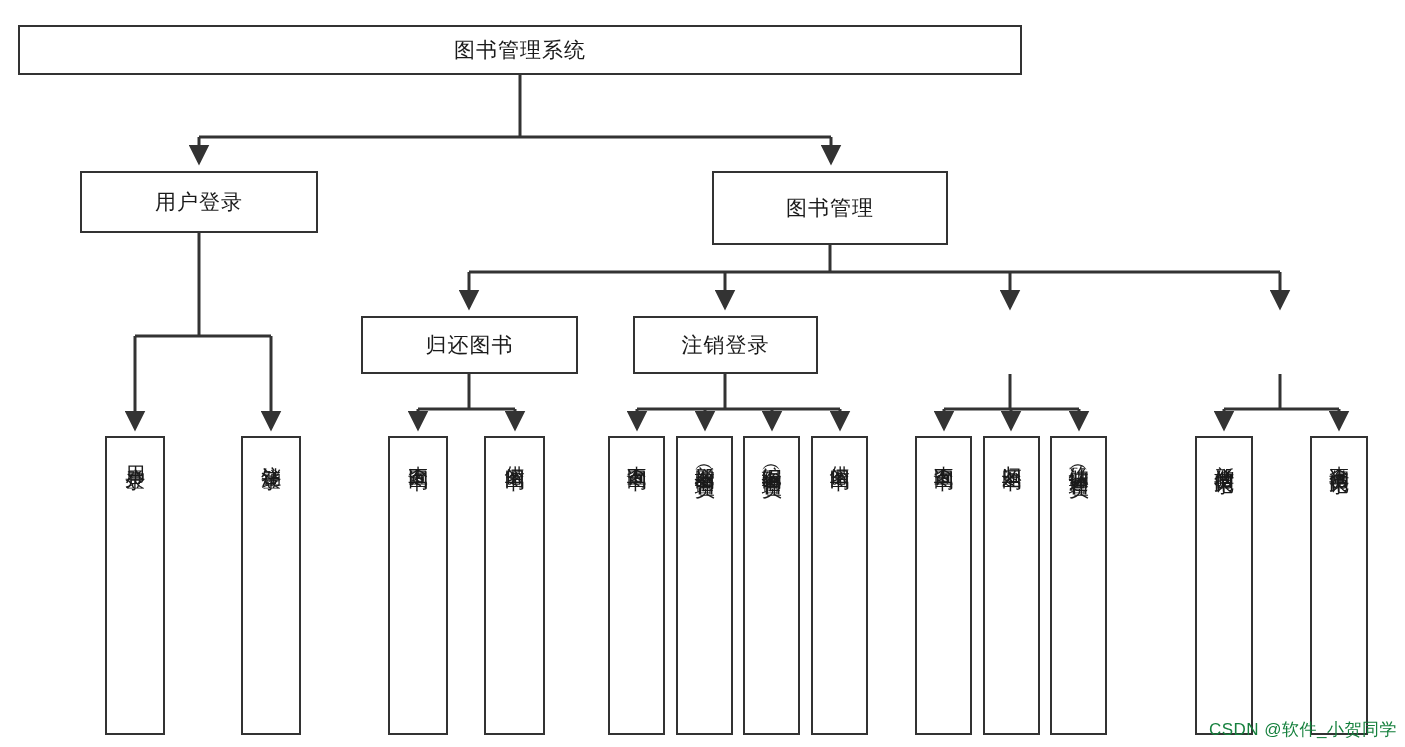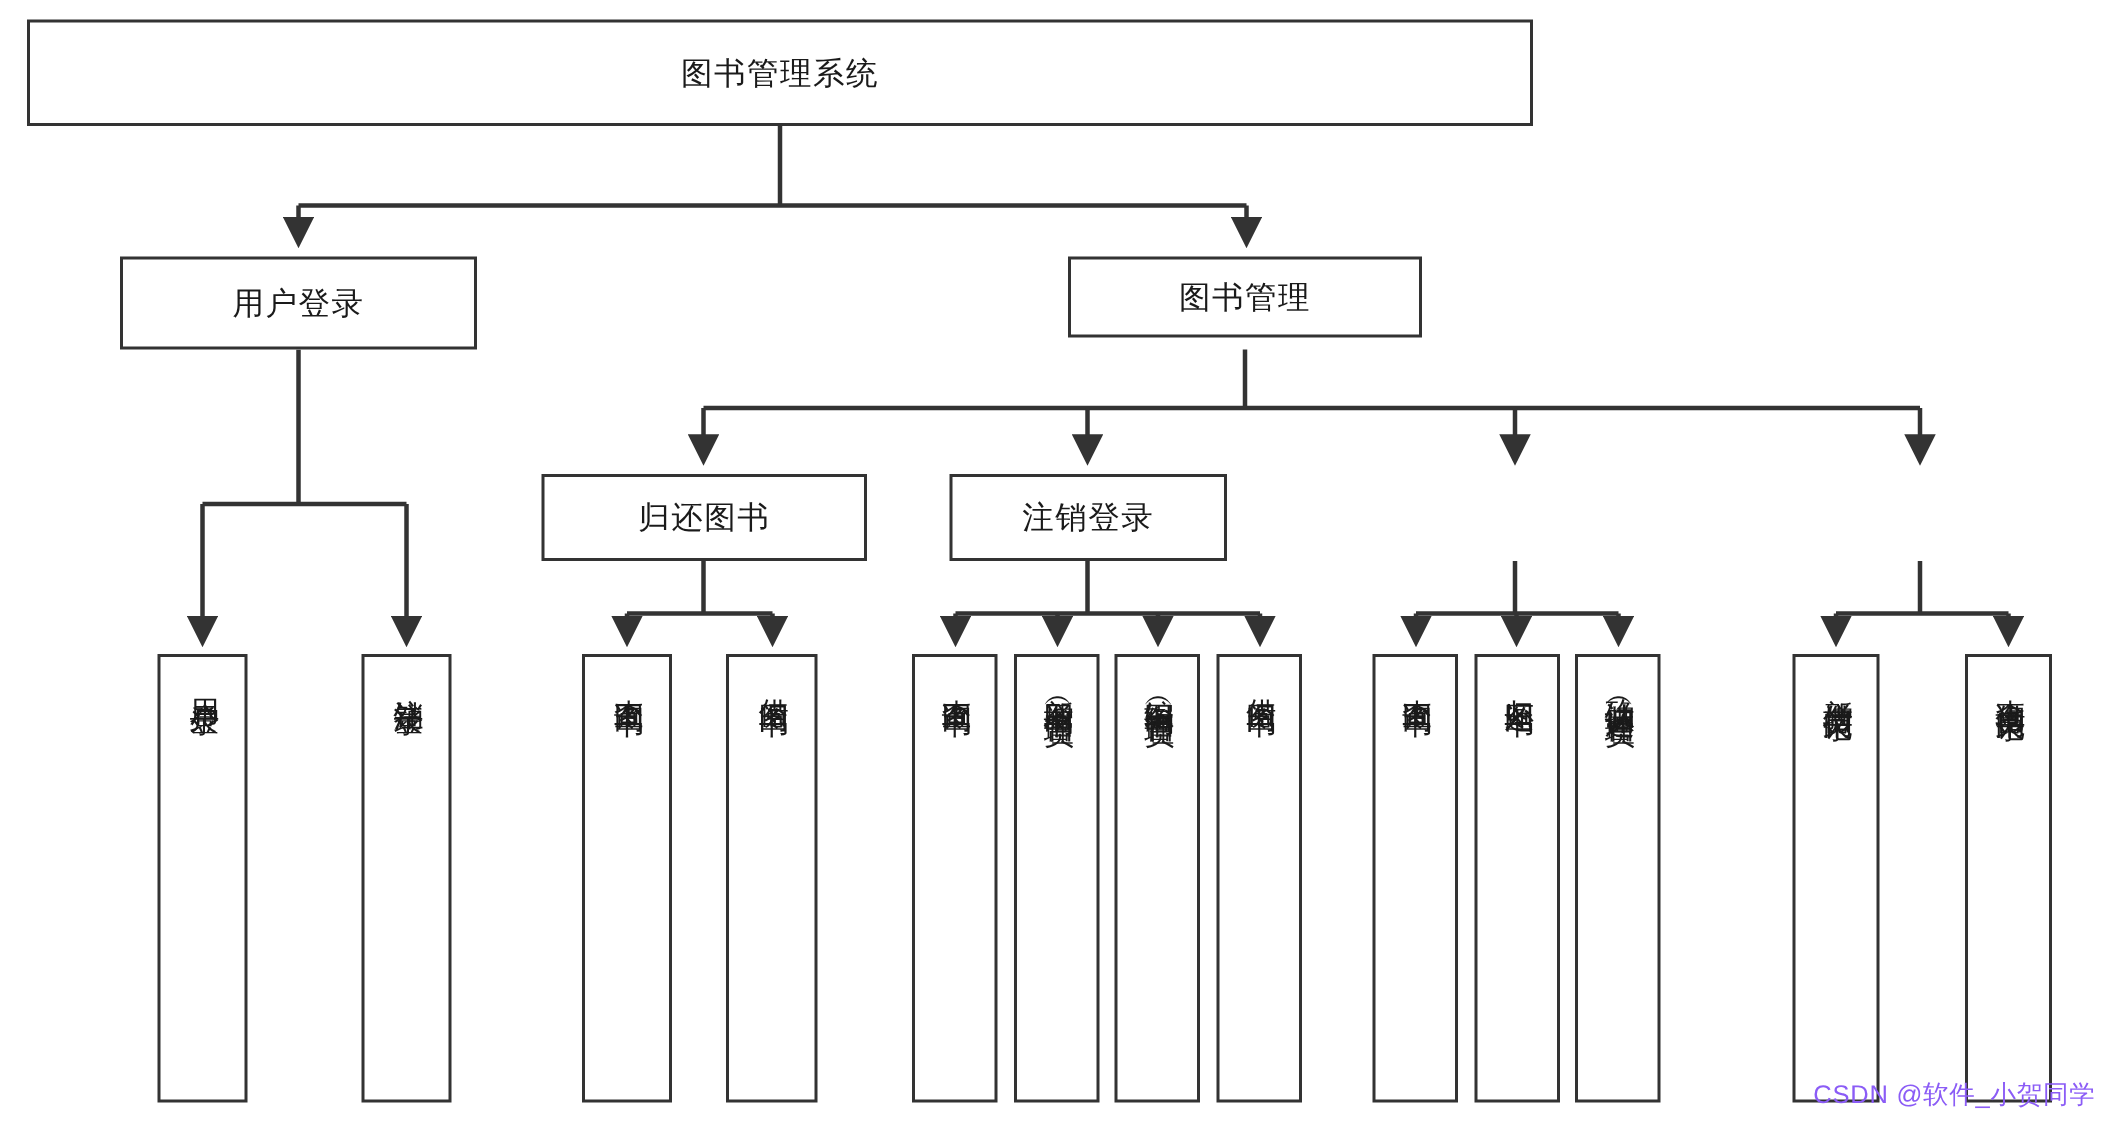--- a/index.html
+++ b/index.html
@@ -55,21 +55,21 @@
     color: #1a1a1a;
   }
   .htext {
     white-space: nowrap;
   }
   #watermark {
     position: absolute;
     right: 8px;
     bottom: 6px;
     font-size: 17px;
-    color: #8b5cf6;
+    color: #15803d;
     letter-spacing: 0.5px;
     white-space: nowrap;
     pointer-events: none;
   }
 </style>
 </head>
 <body>
 
 <div id="diagram-root">
 
@@ -128,28 +128,28 @@
     </g>
 
     <g fill="none" stroke="#333333" stroke-width="3">
       <path d="M 1280 374 L 1280 409"></path>
       <path d="M 1224 409 L 1339 409"></path>
       <path d="M 1224 409 L 1224 428" marker-end="url(#arrow)"></path>
       <path d="M 1339 409 L 1339 428" marker-end="url(#arrow)"></path>
     </g>
   </svg>
 
-  <div class="node-box horizontal" style="left: 18px; top: 13px; width: 1004px; height: 71px; text-align: center;">
+  <div class="node-box horizontal" style="left: 18px; top: 25px; width: 1004px; height: 50px; text-align: center;">
     <span class="htext">图书管理系统</span>
   </div>
 
   <div class="node-box horizontal" style="left: 80px; top: 171px; width: 238px; height: 62px;">
     <span class="htext">用户登录</span>
   </div>
-  <div class="node-box horizontal" style="left: 712px; top: 171px; width: 236px; height: 54px;">
+  <div class="node-box horizontal" style="left: 712px; top: 171px; width: 236px; height: 74px;">
     <span class="htext">图书管理</span>
   </div>
 
   <div class="node-box horizontal" style="left: 361px; top: 316px; width: 217px; height: 58px;">
     <span class="htext">归还图书</span>
   </div>
   <div class="node-box horizontal" style="left: 633px; top: 316px; width: 185px; height: 58px;">
     <span class="htext">注销登录</span>
   </div>
 

